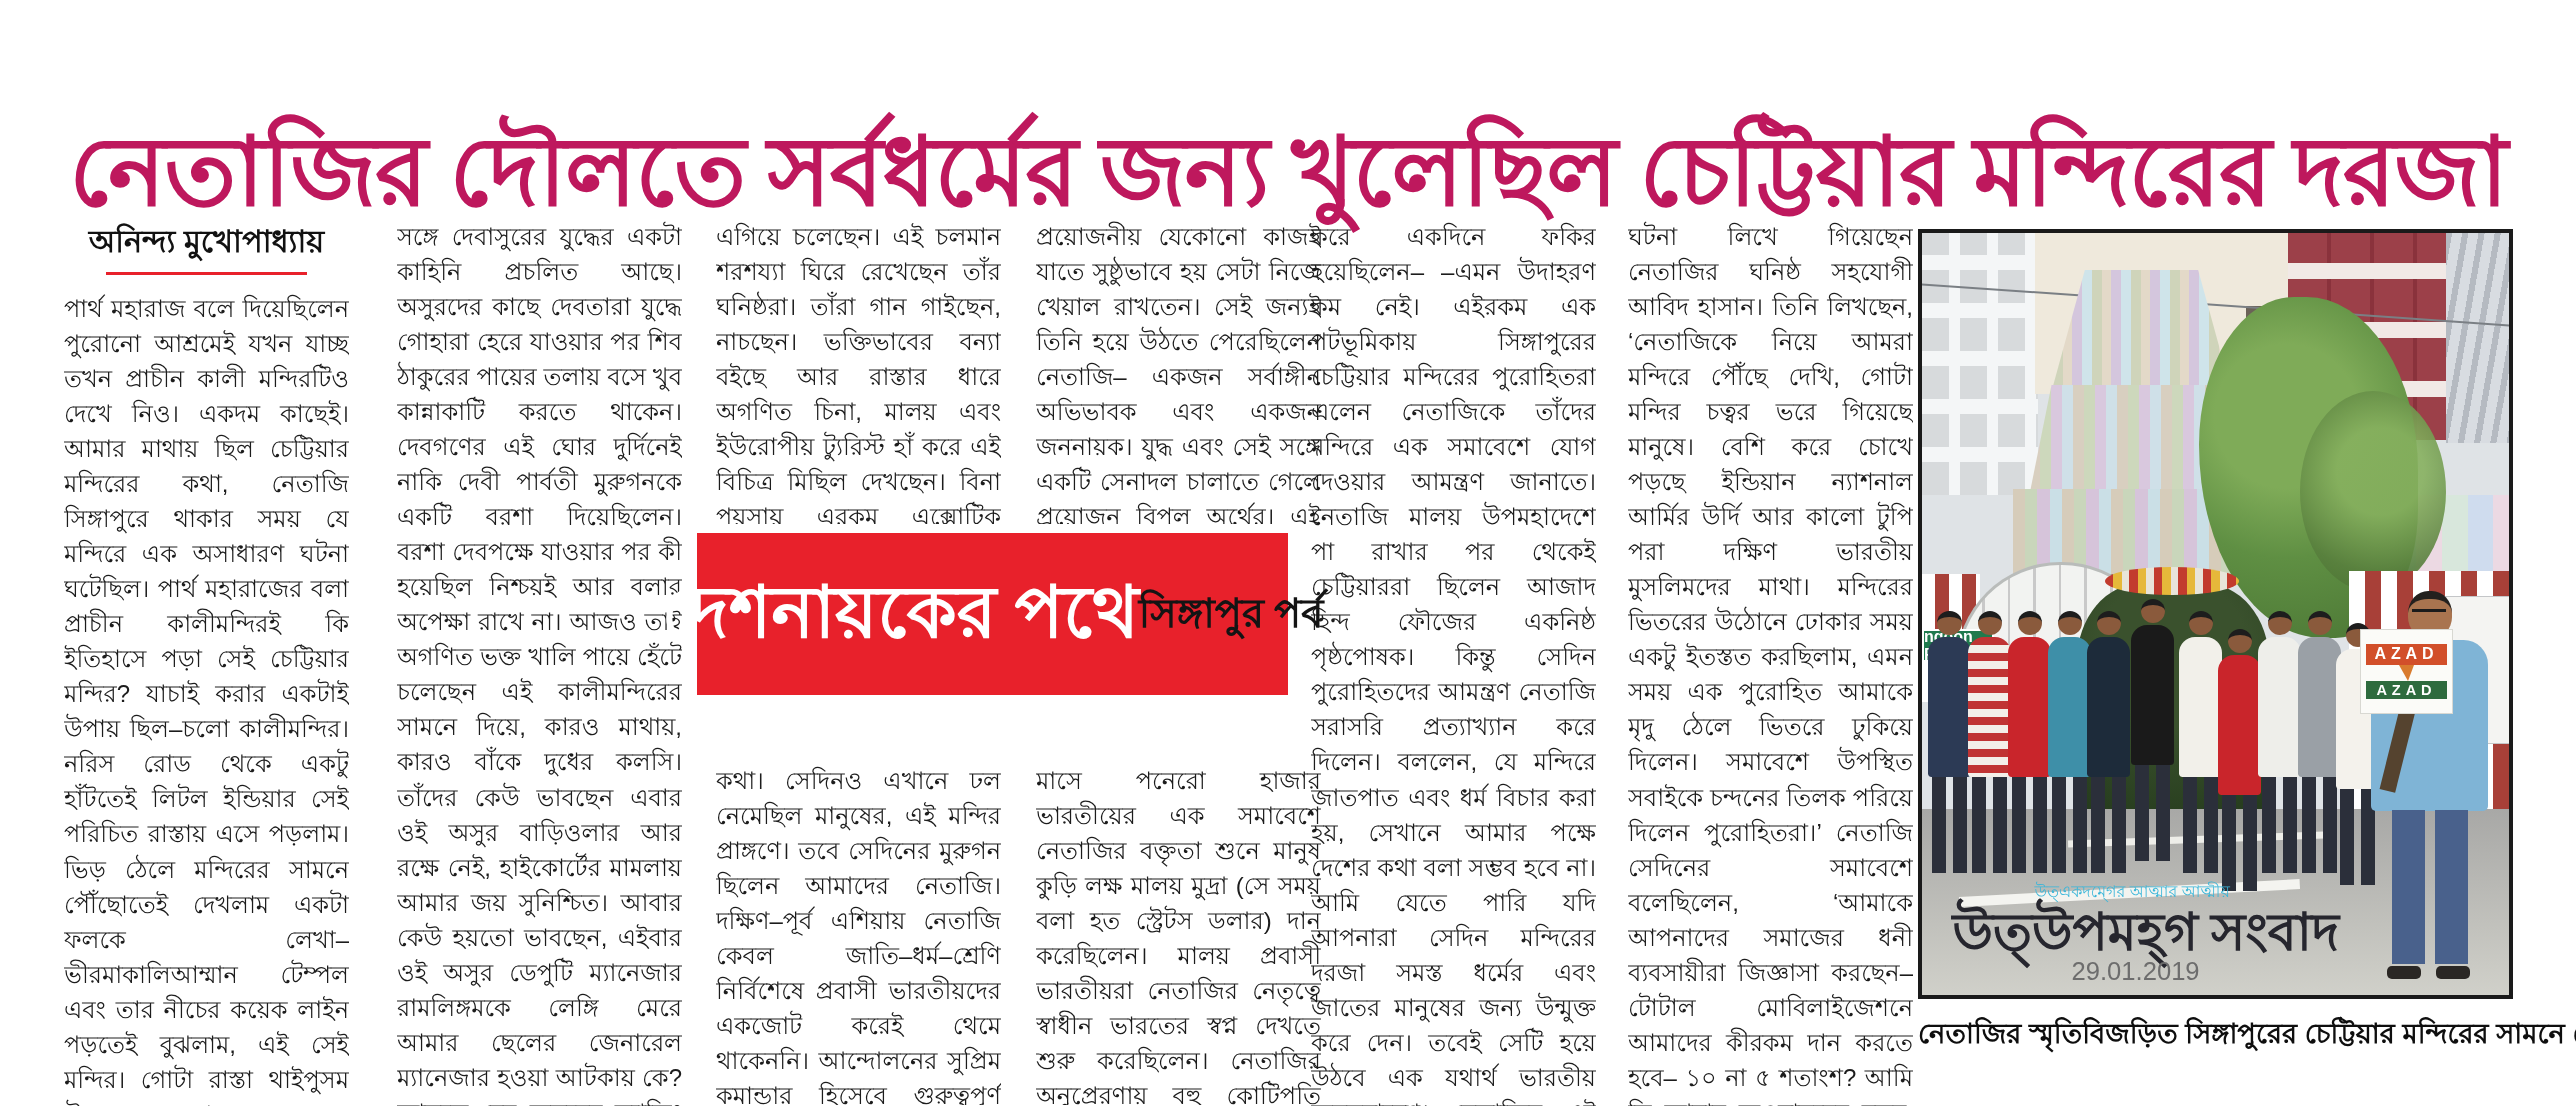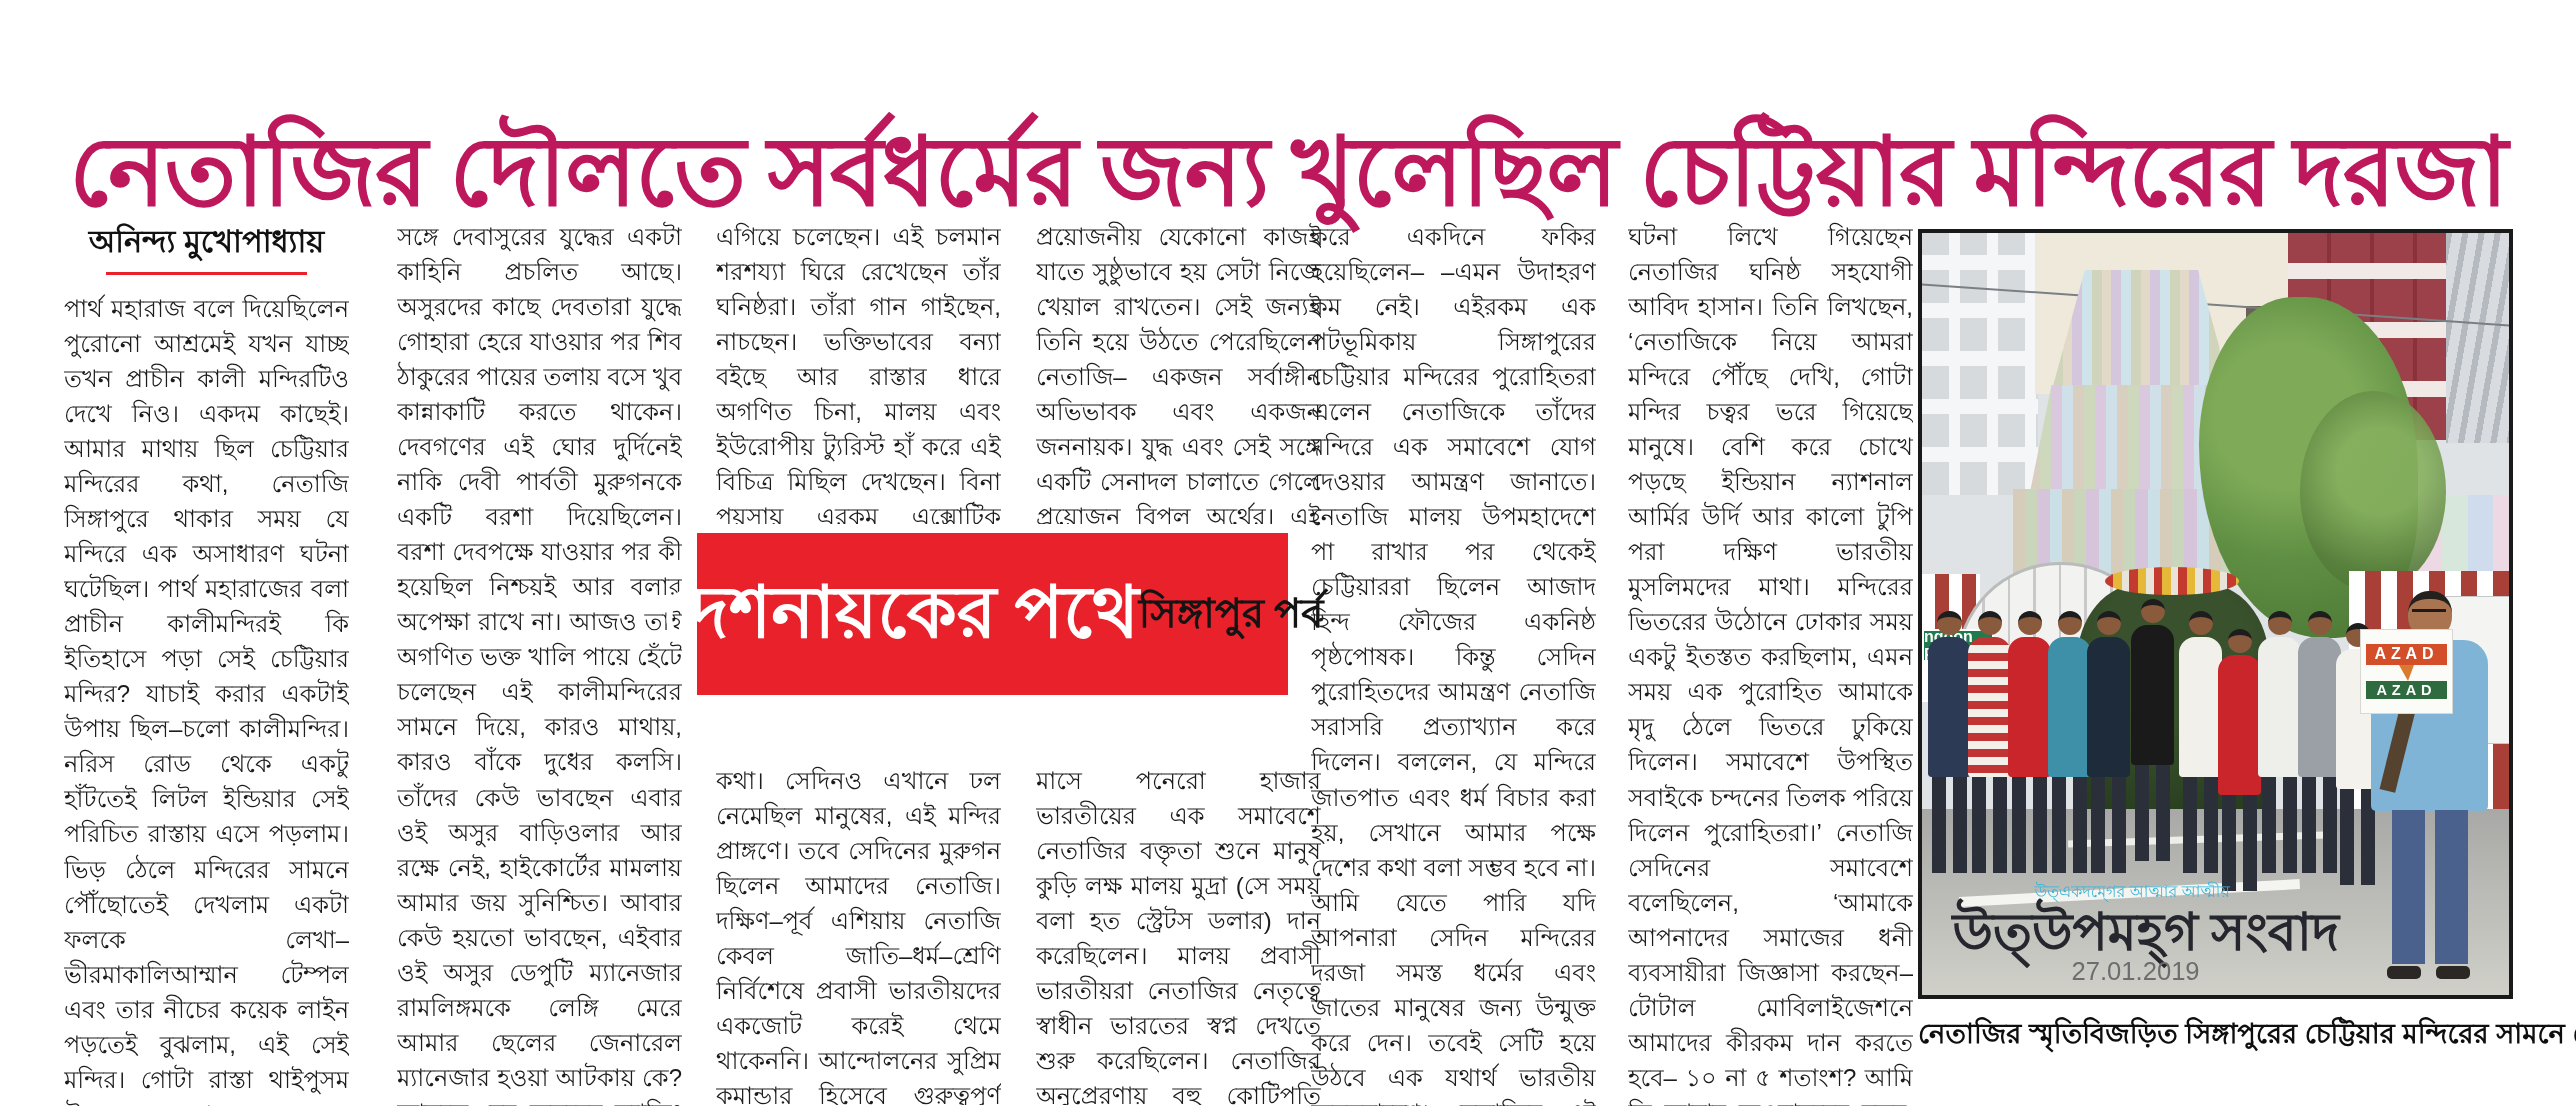--- a/index.html
+++ b/index.html
@@ -268,20 +268,20 @@
         <div class="hind">AZAD</div>
       </div>
       <div class="jeans"></div>
       <div class="sandal1"></div>
       <div class="sandal2"></div>
     </div>
 
     <div class="watermark">
       <div class="wm-tagline">উত্একদম্গের আত্মার আত্মীয়</div>
       <div class="wm-title">উত্উপমহ্গ সংবাদ</div>
-      <div class="wm-date">27.01.2019</div>
+      <div class="wm-date">29.01.2019</div>
     </div>
   </div>
 
   <div class="caption">নেতাজির স্মৃতিবিজড়িত সিঙ্গাপুরের চেট্টিয়ার মন্দিরের সামনে লেখক।</div>
 
 </div>
 
 
 </body></html>

